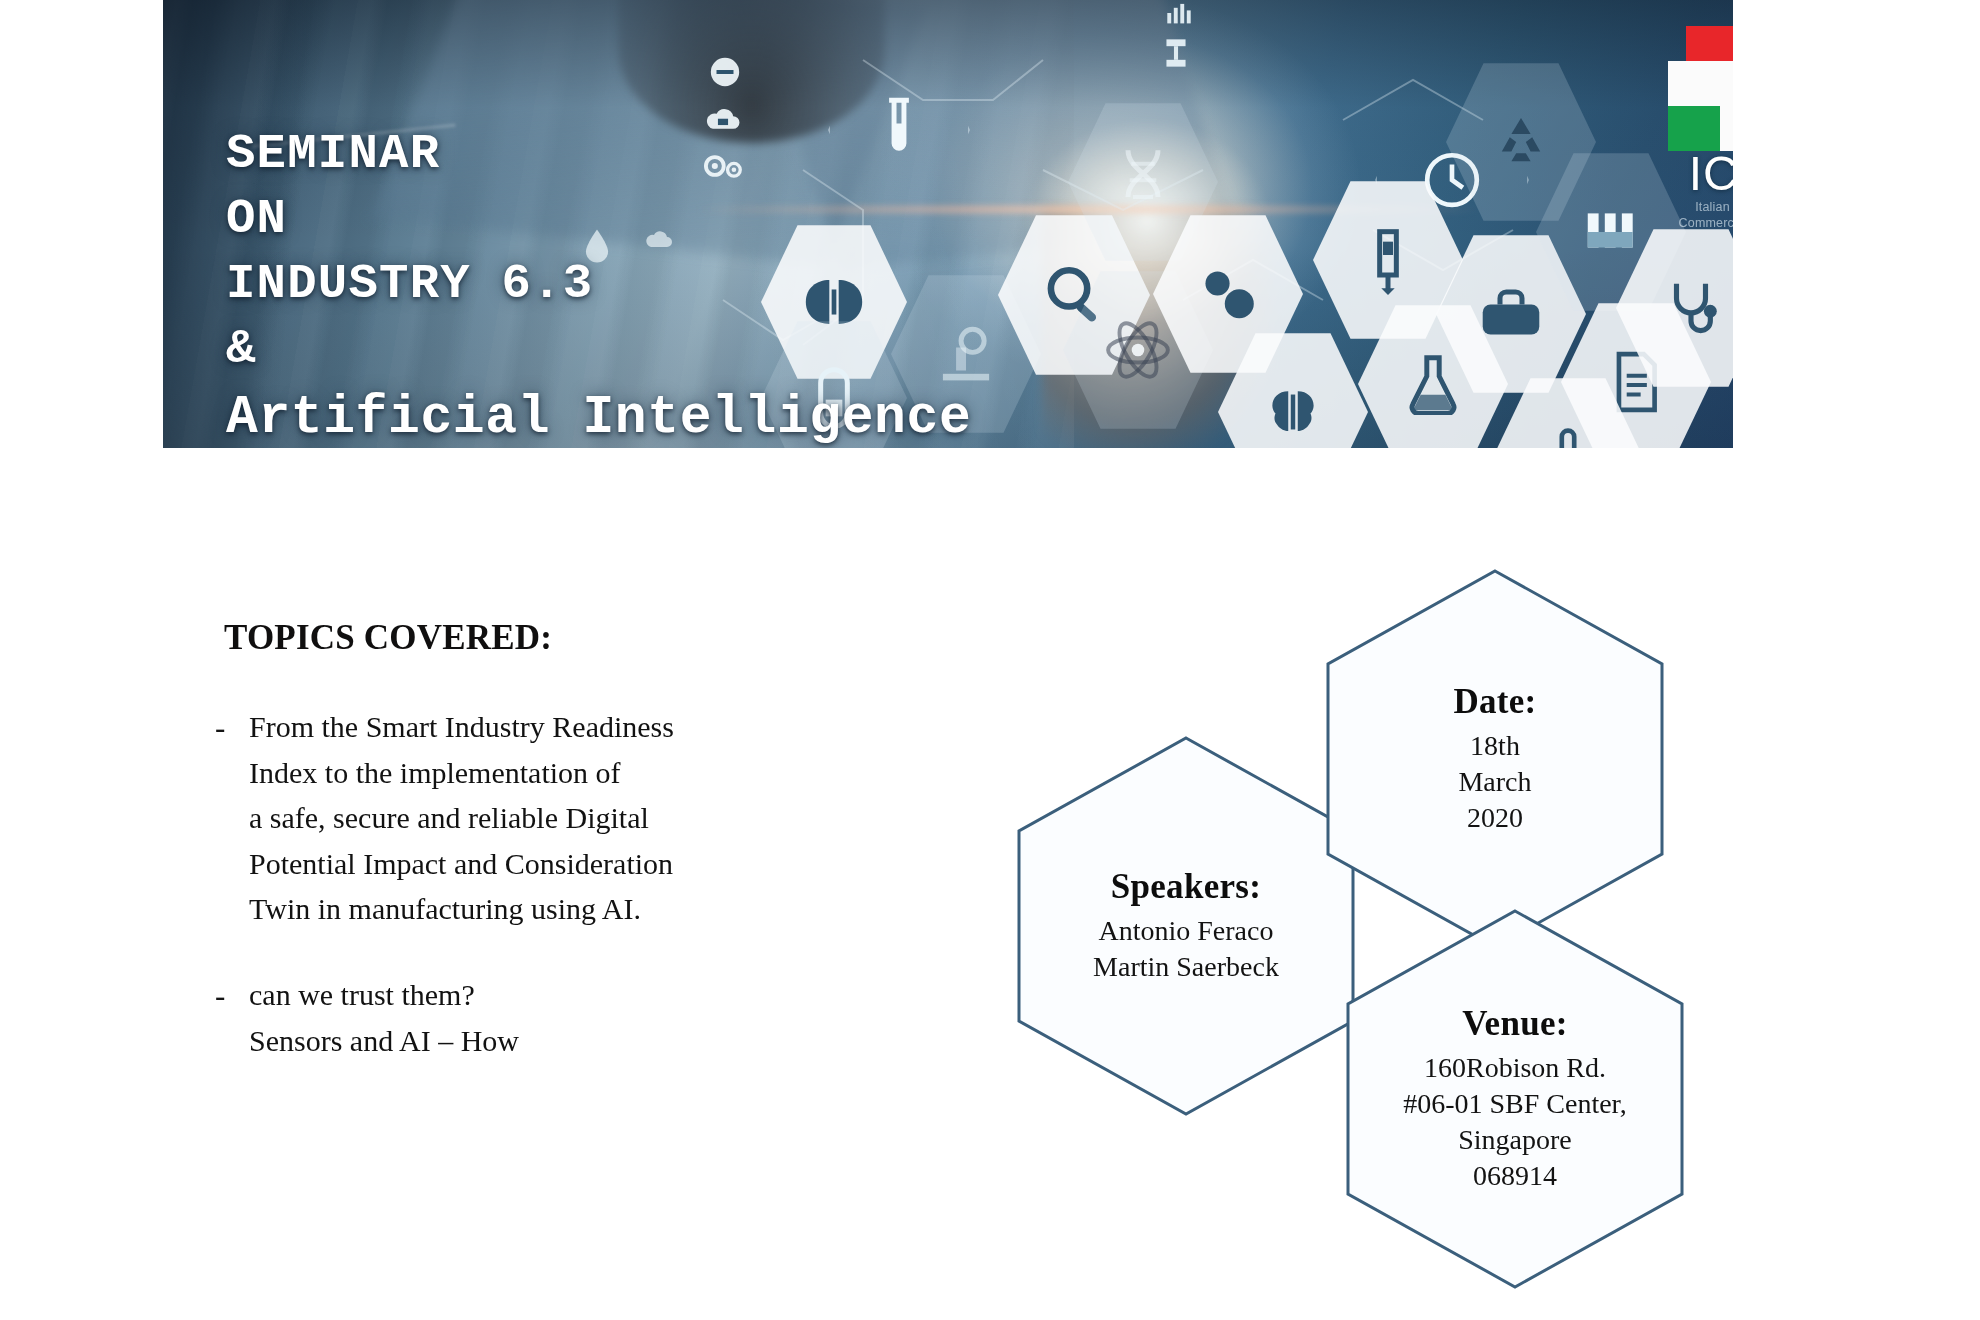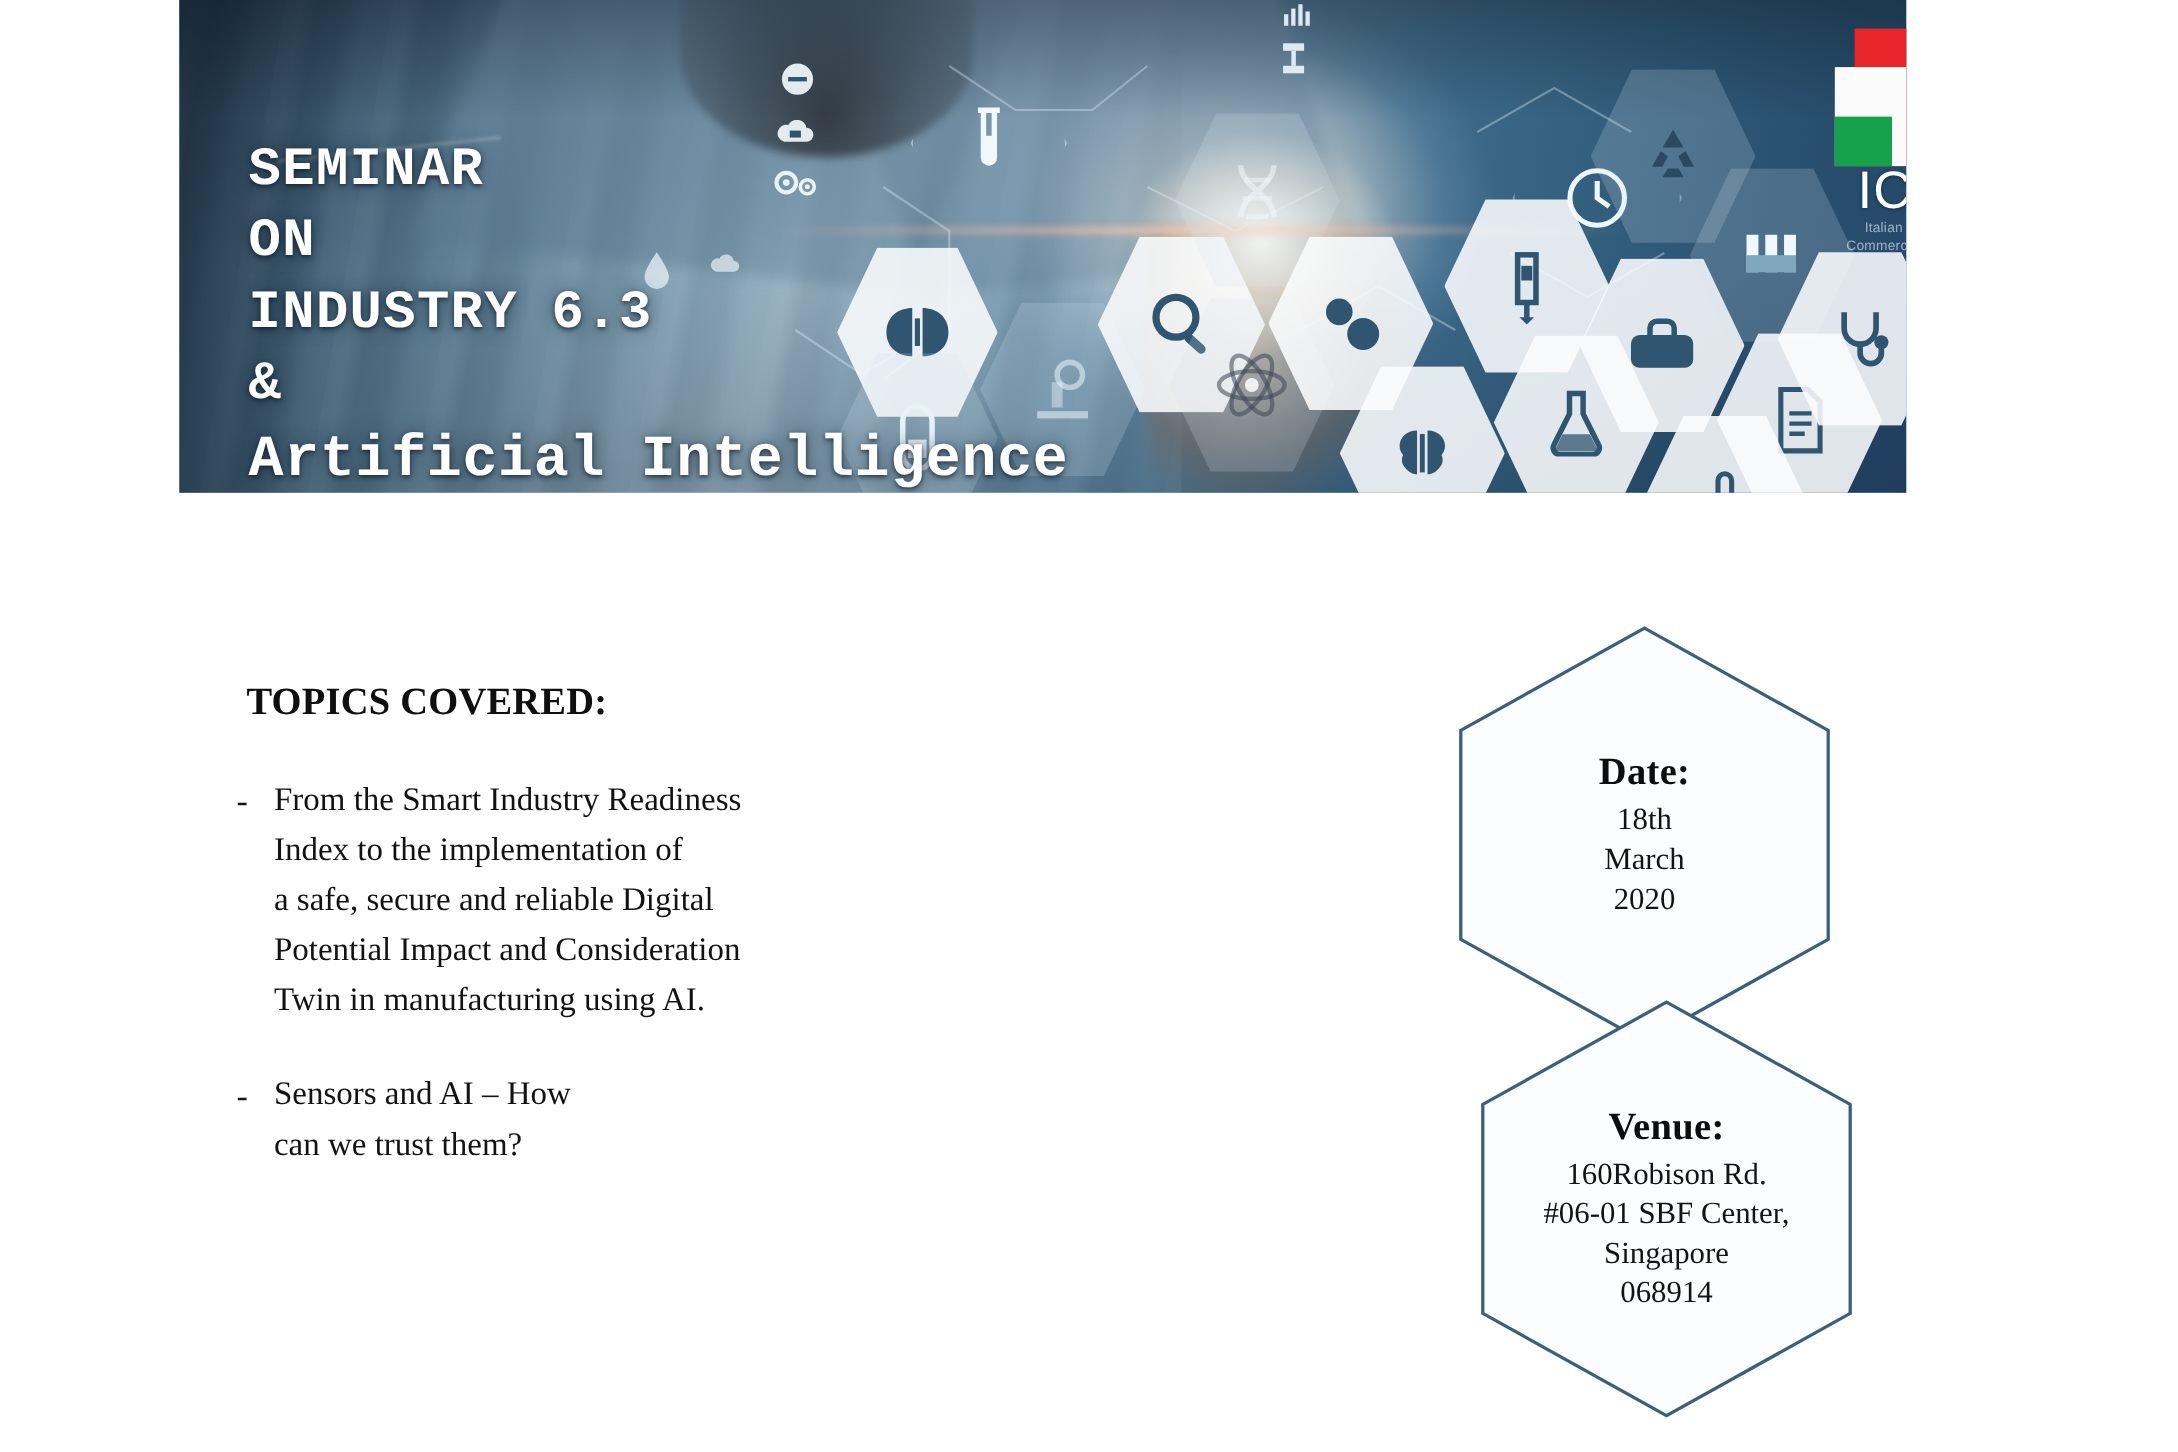--- a/index.html
+++ b/index.html
@@ -565,26 +565,36 @@
         <div>Index to the implementation of</div>
         <div>a safe, secure and reliable Digital</div>
         <div>Potential Impact and Consideration</div>
         <div>Twin in  manufacturing using AI.</div>
       </div>
     </div>
 
     <div class="bullet loose">
       <div class="dash">-</div>
       <div class="btext">
+        <div>can we trust them?</div>
         <div>Sensors and AI – How</div>
-        <div>can we trust them?</div>
       </div>
     </div>
   </div>
 
+  <div class="hexcard-wrap" id="speakers-hex">
+    <svg class="hexcard-shape" viewBox="0 0 340 382" preserveAspectRatio="none">
+      <polygon points="170,3 337,96 337,286 170,379 3,286 3,96"></polygon>
+    </svg>
+    <div class="hexcard-content">
+      <div class="hex-title">Speakers:</div>
+      <div class="hex-line">Antonio Feraco</div>
+      <div class="hex-line">Martin Saerbeck</div>
+    </div>
+  </div>
 
   <div class="hexcard-wrap" id="date-hex">
     <svg class="hexcard-shape" viewBox="0 0 340 382" preserveAspectRatio="none">
       <polygon points="170,3 337,96 337,286 170,379 3,286 3,96"></polygon>
     </svg>
     <div class="hexcard-content">
       <div class="hex-title">Date:</div>
       <div class="hex-line">18th</div>
       <div class="hex-line">March</div>
       <div class="hex-line">2020</div>

